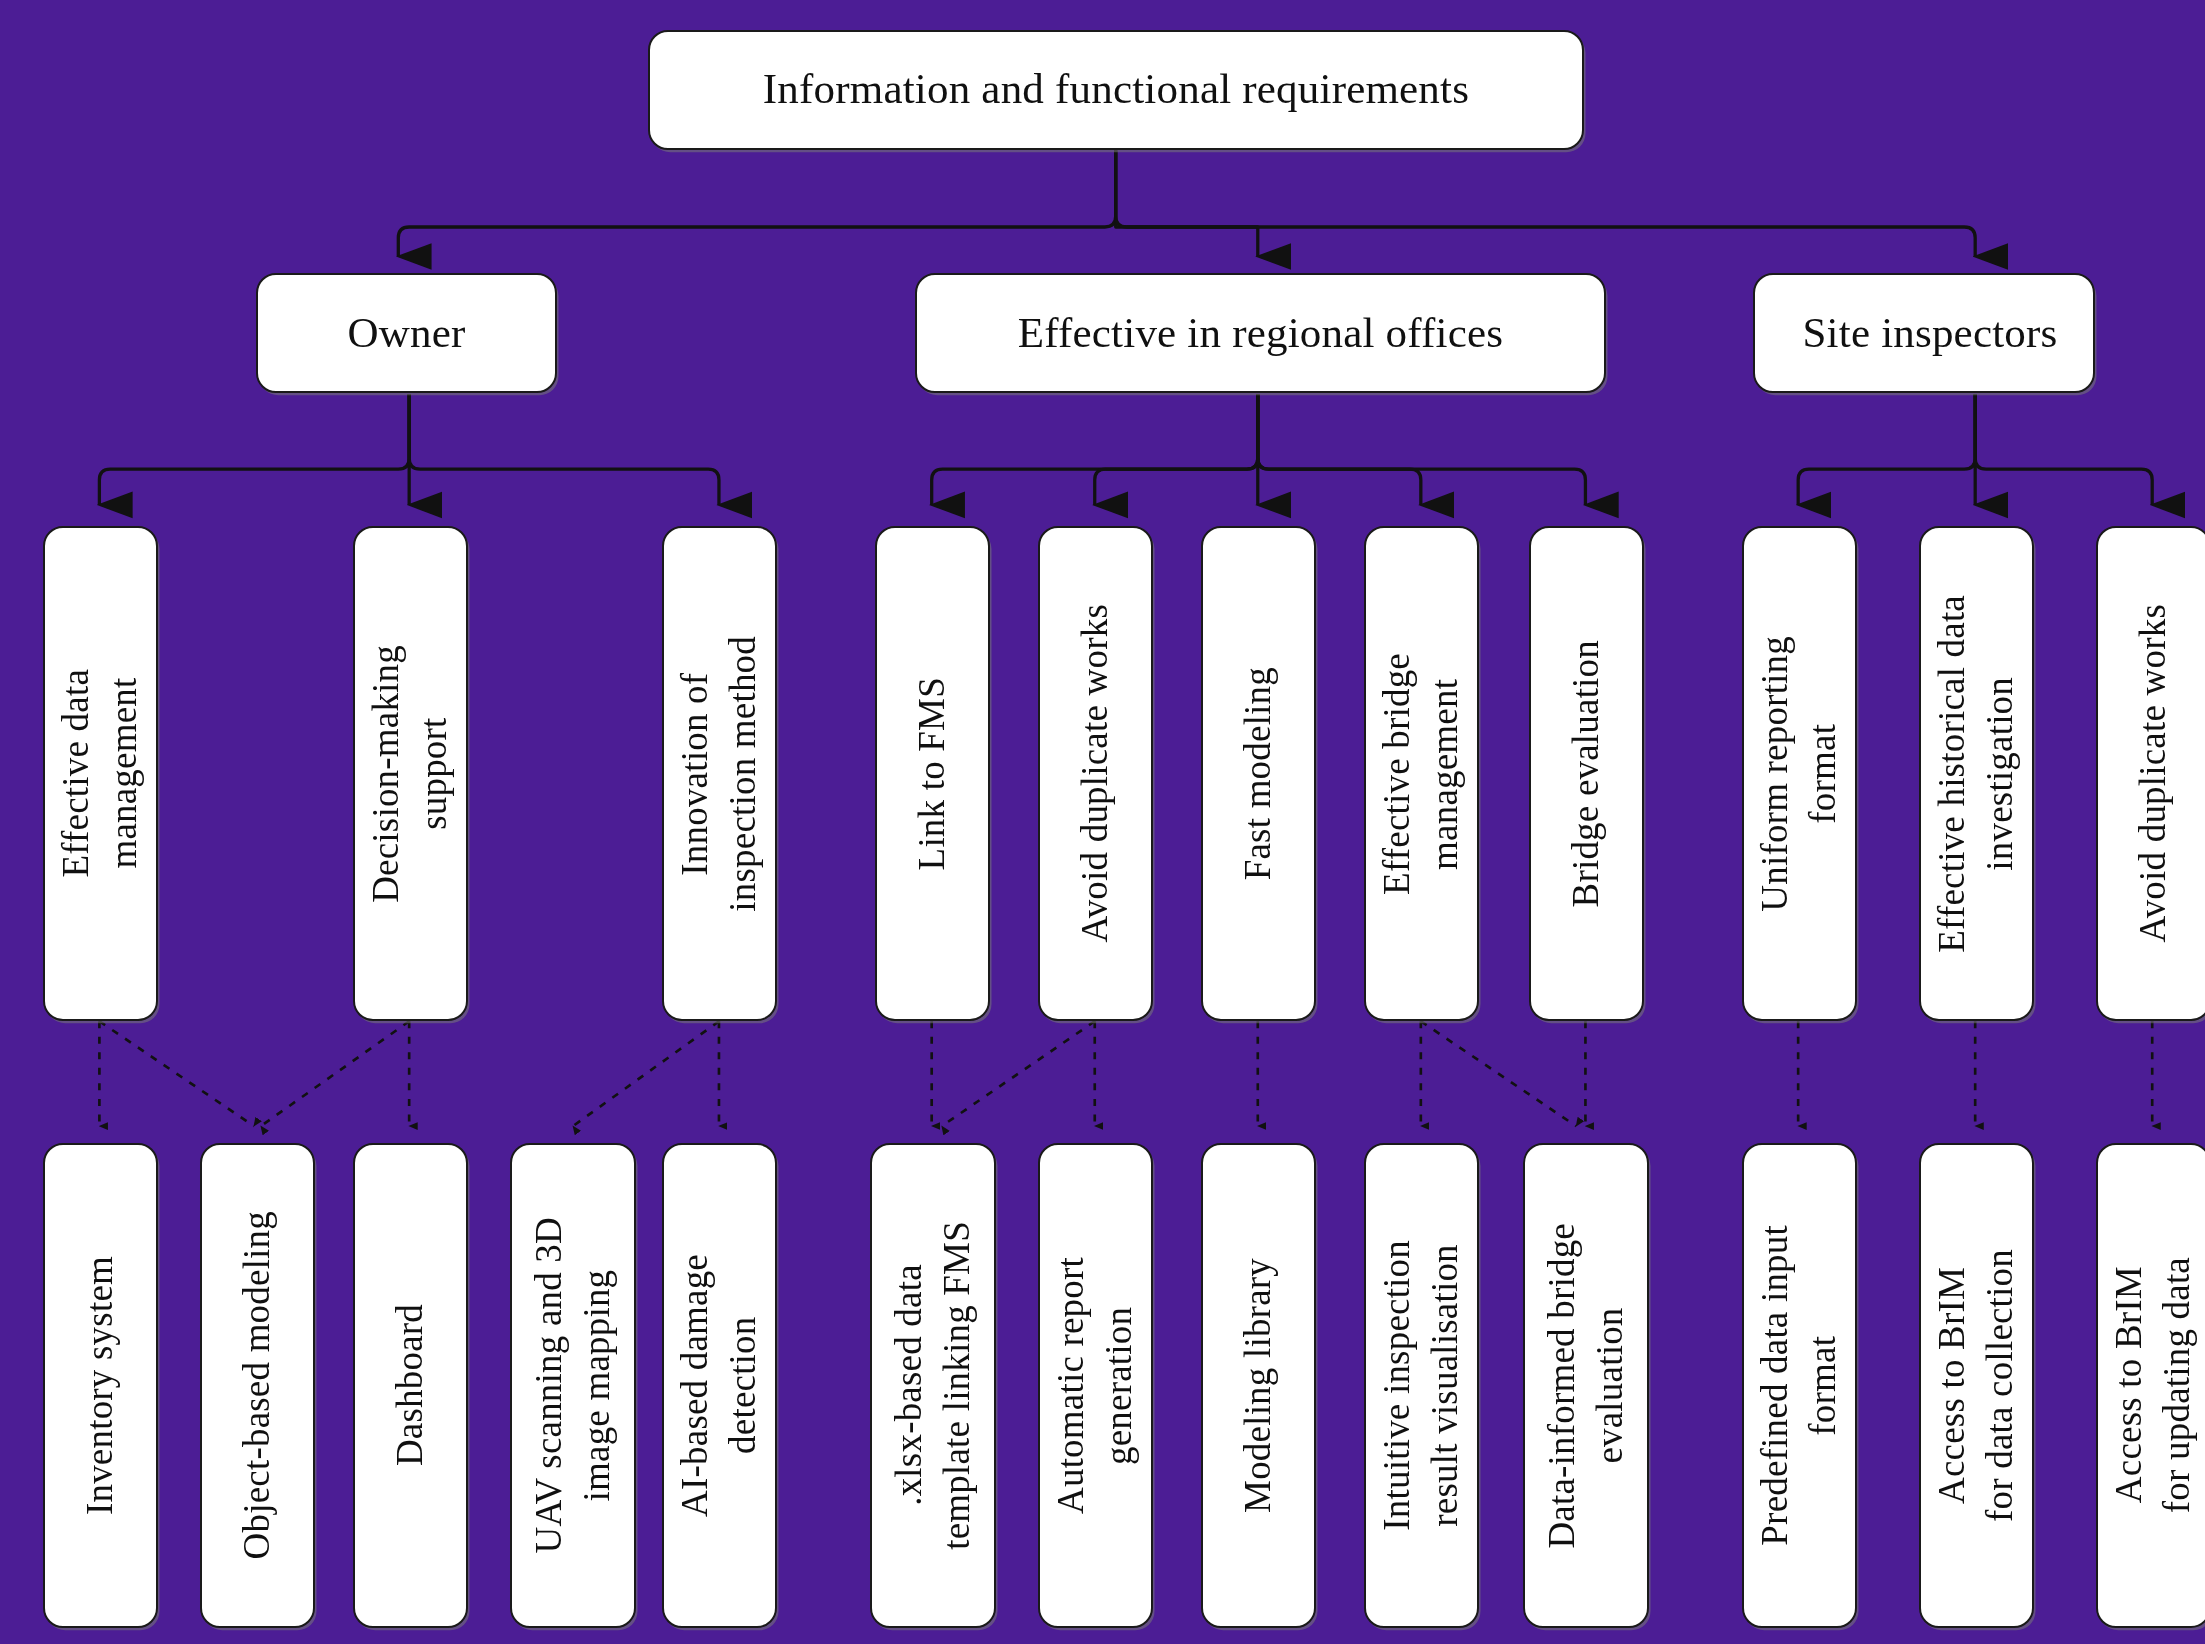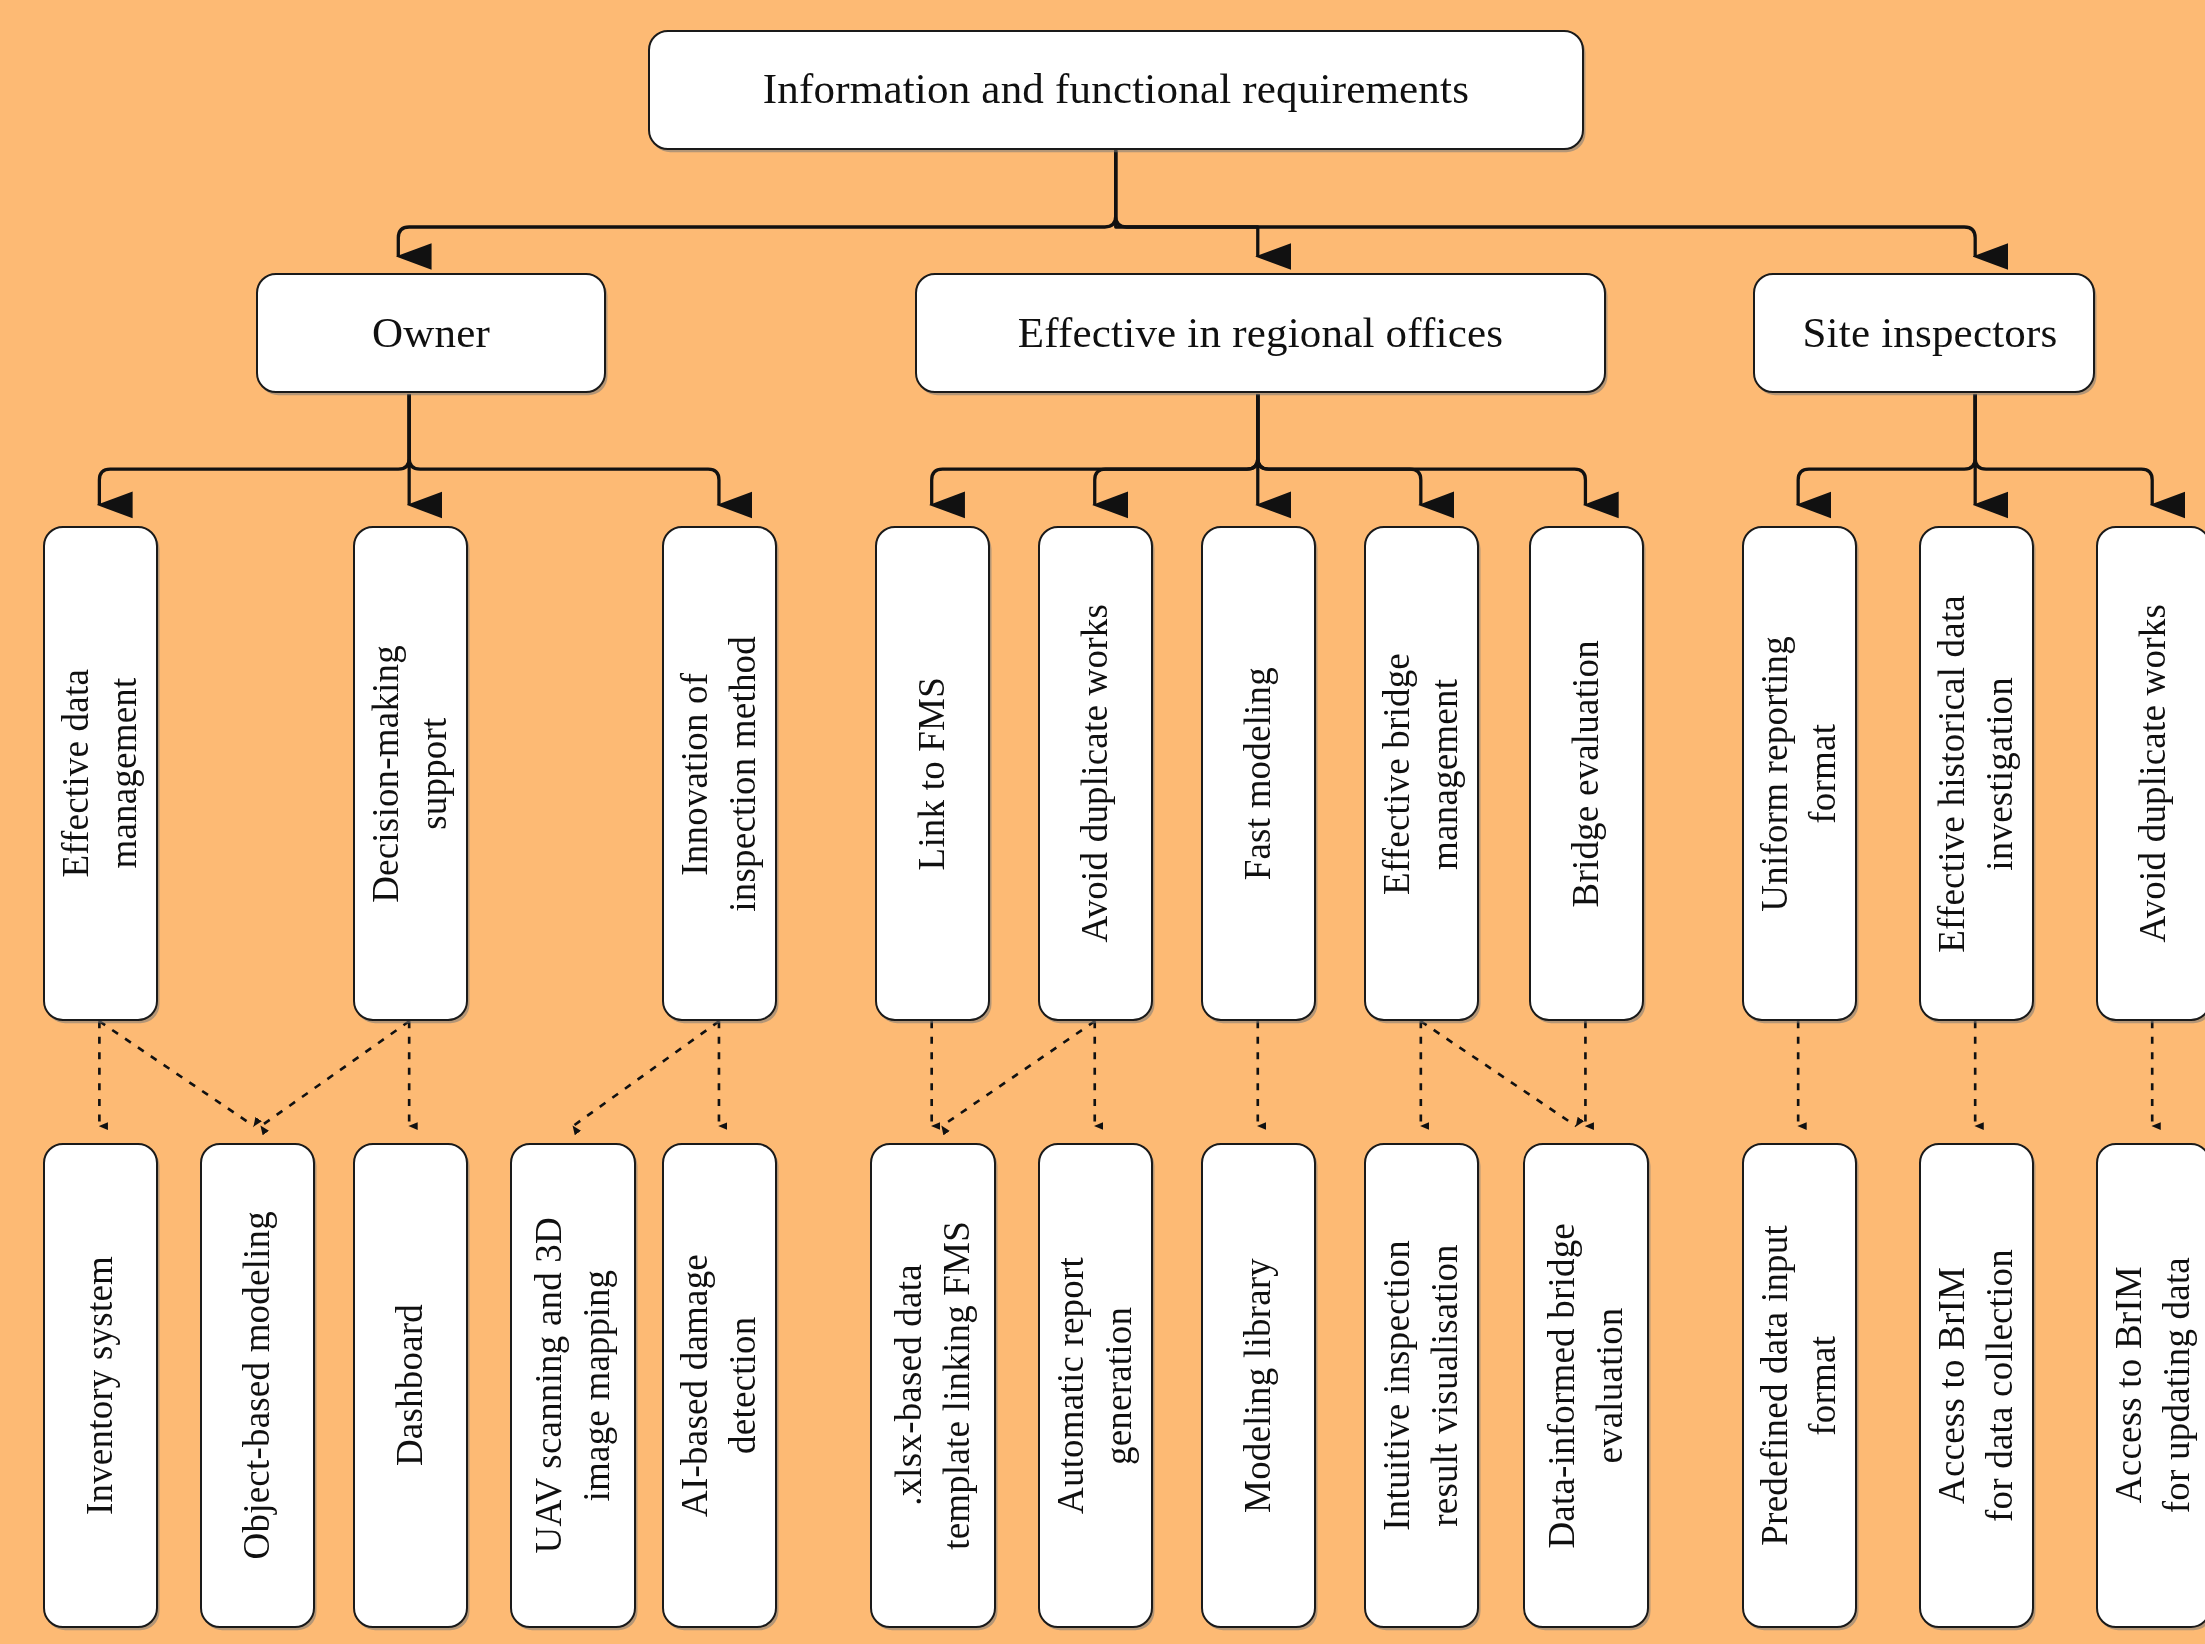--- a/index.html
+++ b/index.html
@@ -1,17 +1,17 @@
 <!DOCTYPE html>
 <html style="font-size:12.4px"><head>
 <meta charset="utf-8">
 <style>
   html,body{margin:0;padding:0;background:#ffffff;}
   body{font-family:"Liberation Serif", serif;}
-  #stage{position:relative;width:2205px;height:1645px;background:#fdba74;overflow:hidden;}
+  #stage{position:relative;width:2205px;height:1645px;background:#4c1d95;overflow:hidden;}
   #wire{position:absolute;left:0;top:0;width:2205px;height:1645px;}
   .node{
     position:absolute;
     box-sizing:border-box;
     background:#ffffff;
     border:2.3px solid #1a1a1a;
     border-radius:20px;
     box-shadow:2.3px 3.1px 0 -0.8px rgba(120,120,120,0.55);
     display:flex;
     align-items:center;
@@ -87,21 +87,21 @@
       <path d="M2316,1315 L2316,1450" marker-end="url(#ahd)"></path>
       <path d="M2544,1315 L2544,1450" marker-end="url(#ahd)"></path>
       <path d="M2772,1315 L2772,1450" marker-end="url(#ahd)"></path>
     </g>
   </svg>
 
   <div class="node h" style="left:648px;top:29.5px;width:936px;height:120px;">
     <span class="lbl">Information and functional requirements</span>
   </div>
 
-  <div class="node h" style="left:256px;top:273px;width:350px;height:120px;">
+  <div class="node h" style="left:256px;top:273px;width:301px;height:120px;">
     <span class="lbl">Owner</span>
   </div>
   <div class="node h" style="left:915px;top:273px;width:691px;height:120px;">
     <span class="lbl">Effective in regional offices</span>
   </div>
   <div class="node h" style="left:1753px;top:273px;width:342px;height:120px;padding-left:12px;">
     <span class="lbl">Site inspectors</span>
   </div>
 
   <div class="node v" style="left:43px;top:526px;width:115px;height:495px;">

